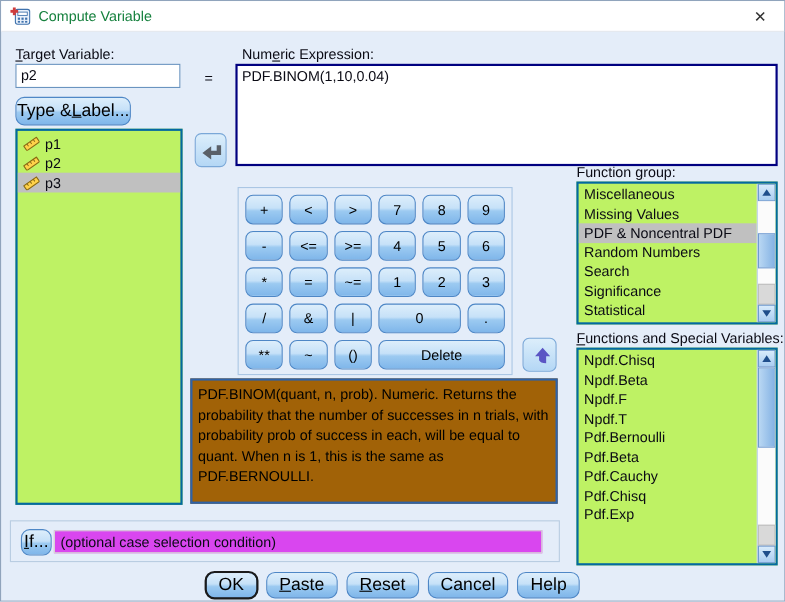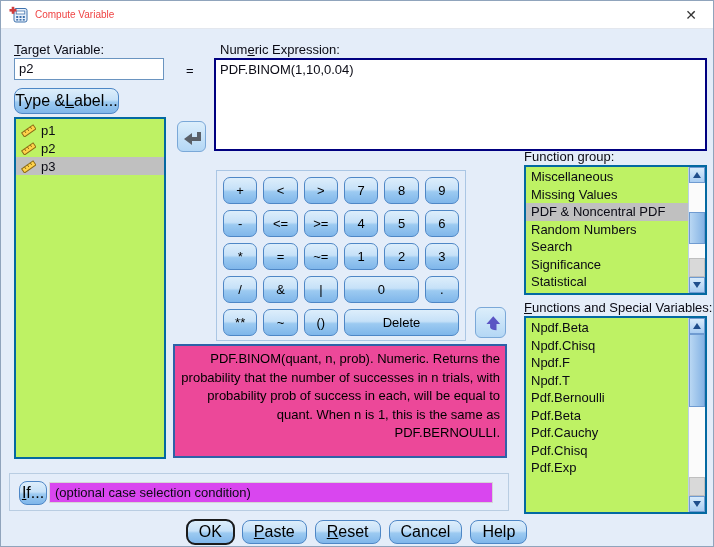--- a/index.html
+++ b/index.html
@@ -3,21 +3,21 @@
 <meta charset="utf-8">
 <style>
   * { margin:0; padding:0; box-sizing:border-box; }
   html,body { width:714px; height:547px; }
   body { font-family:"Liberation Sans", sans-serif; font-size:13px; color:#0a0a14; }
   .window { position:relative; width:714px; height:547px; background:#e4edf9; border:1px solid #90a4bc; overflow:hidden; }
 
   
   .titlebar { position:absolute; left:0; top:0; width:100%; height:28px; background:#ffffff; border-bottom:1px solid #e3e7ee; display:flex; align-items:center; }
   .titlebar .app-icon { margin-left:8px; width:19px; height:17px; }
-  .titlebar .title { margin-left:7px; font-size:10px; color:#ef4444; }
+  .titlebar .title { margin-left:7px; font-size:13px; color:#15803d; }
   .close-btn { position:absolute; right:0; top:0; width:44px; height:28px; display:flex; align-items:center; justify-content:center; font-size:14px; color:#333; cursor:default; }
 
   label.fieldlabel { position:absolute; white-space:nowrap; }
 
   .textbox { position:absolute; background:#fff; border:1px solid #6a94c0; padding:2px 4px; font-size:13px; }
 
   .btn { display:inline-flex; align-items:center; justify-content:center;
     background:linear-gradient(to bottom,#ddeefb 0%,#c6e1f8 45%,#9ccaf1 55%,#7fb6ea 100%);
     border:1px solid #4e87c6; border-radius:8px; color:#000; font-size:16px; font-family:"Liberation Sans",sans-serif; }
   .btn.default { outline:2px solid #1b1b1b; outline-offset:-1px; }
@@ -39,21 +39,21 @@
   .sb-track { position:absolute; left:0; top:16px; bottom:16px; width:16px; background:#fbfbfb; }
   .sb-thumb { position:absolute; left:0; width:16px; background:linear-gradient(to right,#b9d7f3,#85b3e4); border:1px solid #6f9bd1; }
   .sb-gray { position:absolute; left:0; width:16px; background:#d9d9d9; border:1px solid #bfbfbf; }
 
   
   .keypad { position:absolute; left:215px; top:169px; width:250px; height:171px; border:1px solid #aac6e4; padding:6px; display:grid; grid-template-columns:repeat(6,1fr); grid-auto-rows:27px; gap:6px; }
   .key { background:linear-gradient(to bottom,#ddeefb 0%,#c6e1f8 45%,#9ccaf1 55%,#7fb6ea 100%); border:1px solid #4e87c6; border-radius:7px; font-size:13px; color:#000; display:flex; align-items:center; justify-content:center; }
 
   .arrow-btn { position:absolute; background:linear-gradient(to bottom,#dceefb,#b4d7f5); border:1px solid #7aa8d8; border-radius:6px; display:flex; align-items:center; justify-content:center; }
 
-  .descbox { position:absolute; left:172px; top:343px; width:334px; height:114px; background:#ec4899; border:2px solid #2e62a8; padding:4px 5px; line-height:18.5px; font-size:13px; color:#000;text-align:right; }
+  .descbox { position:absolute; left:172px; top:343px; width:334px; height:114px; background:#a16207; border:2px solid #2e62a8; padding:4px 5px; line-height:18.5px; font-size:13px; color:#000; }
 
   .if-panel { position:absolute; left:8px; top:472px; width:500px; height:38px; border:1px solid #b9cde2; }
   .if-strip { position:absolute; left:39px; top:8px; width:444px; height:21px; background:#d946ef; border:1px solid #d5d5d5; display:flex; align-items:center; padding-left:5px; }
   .if-btn { position:absolute; left:9px; top:7px; width:28px; height:24px; }
 
   .actions { position:absolute; left:0; right:0; top:519px; display:flex; justify-content:center; gap:8px; }
   .actions .btn { height:24px; padding:0 11px; min-width:46px; }
 
   u { text-decoration:underline; }
 </style>
@@ -205,24 +205,24 @@
       <div class="sb-btn down">
           <div class="tri-down"></div>
         </div>
     </div>
   </div>
 
   <label class="fieldlabel" style="left:523px; top:299px;"><u>F</u>unctions and Special Variables:</label>
   <div class="listbox" style="left:523px; top:315px; width:183px; height:198px;">
     <div class="list-inner" id="functions-list" style="padding-top:1px;">
         <div class="list-item">
+          <span>Npdf.Chisq</span>
+        </div>
+        <div class="list-item">
           <span>Npdf.Beta</span>
-        </div>
-        <div class="list-item">
-          <span>Npdf.Chisq</span>
         </div>
         <div class="list-item">
           <span>Npdf.F</span>
         </div>
         <div class="list-item">
           <span>Npdf.T</span>
         </div>
         <div class="list-item">
           <span>Pdf.Bernoulli</span>
         </div>

